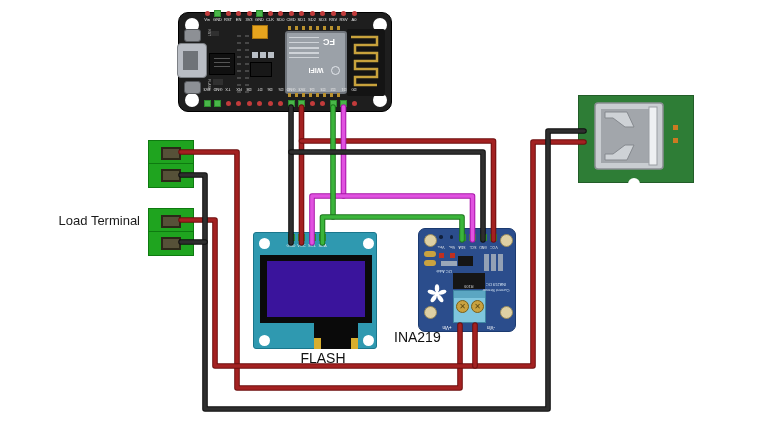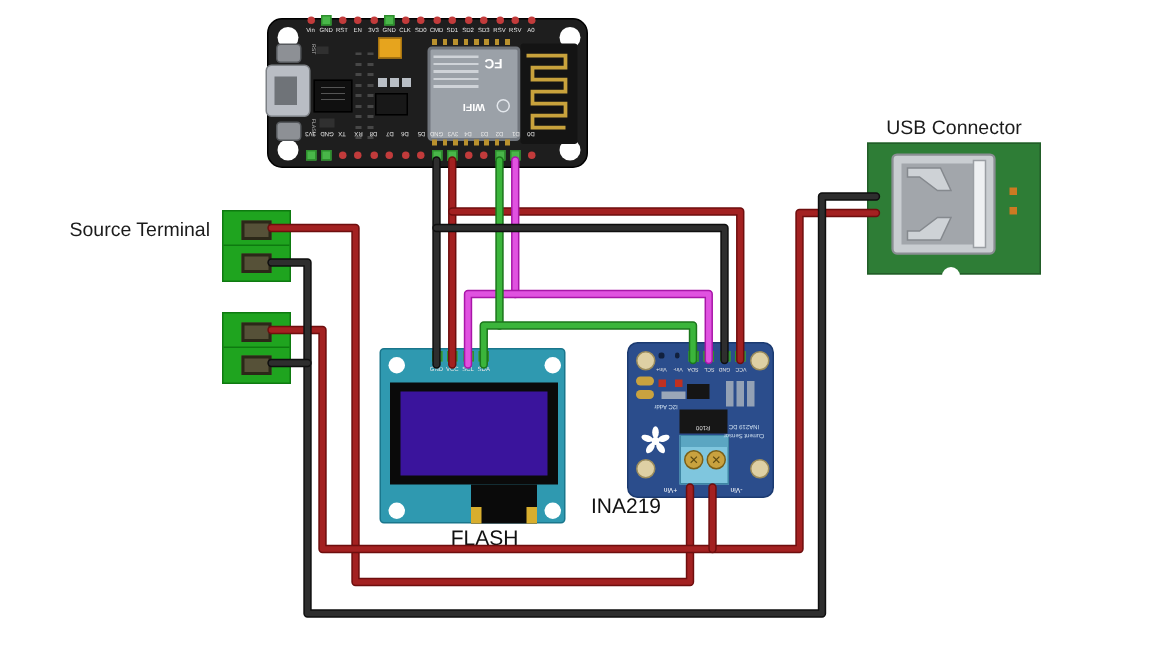--- a/index.html
+++ b/index.html
@@ -27,24 +27,23 @@
   .screw::after{content:"\2715";}
   .viacol{position:absolute;width:4px;background:repeating-linear-gradient(#474747 0 2px, transparent 2px 7px);z-index:12;}
   .textlines{position:absolute;background:repeating-linear-gradient(#cfd3d8 0 1.5px, transparent 1.5px 5px);z-index:13;}
   .padrow{position:absolute;height:4px;background:repeating-linear-gradient(90deg,#b9912e 0 3px, transparent 3px 7px);z-index:13;}
 </style>
 </head>
 <body>
 
 <div id="canvas">
 
-  <div class="lbl" style="left:38px;top:145px;width:102px;text-align:right;">Source Terminal</div>
+  <div class="lbl" style="left:38px;top:213px;width:102px;text-align:right;">Load Terminal</div>
   <div class="complbl" style="left:295px;top:350px;width:56px;text-align:center;">FLASH</div>
   <div class="complbl" style="left:394px;top:329px;width:62px;">INA219</div>
-  <div class="lbl" style="left:578px;top:77px;width:116px;text-align:center;">USB Connector</div>
 
   <div class="term" style="left:148px;top:140px;">
     <div class="thole" style="top:6px;"></div>
     <div class="thole" style="top:28px;"></div>
     <div class="tdiv"></div>
   </div>
 
   <div class="term" style="left:148px;top:208px;">
     <div class="thole" style="top:6px;"></div>
     <div class="thole" style="top:28px;"></div>

